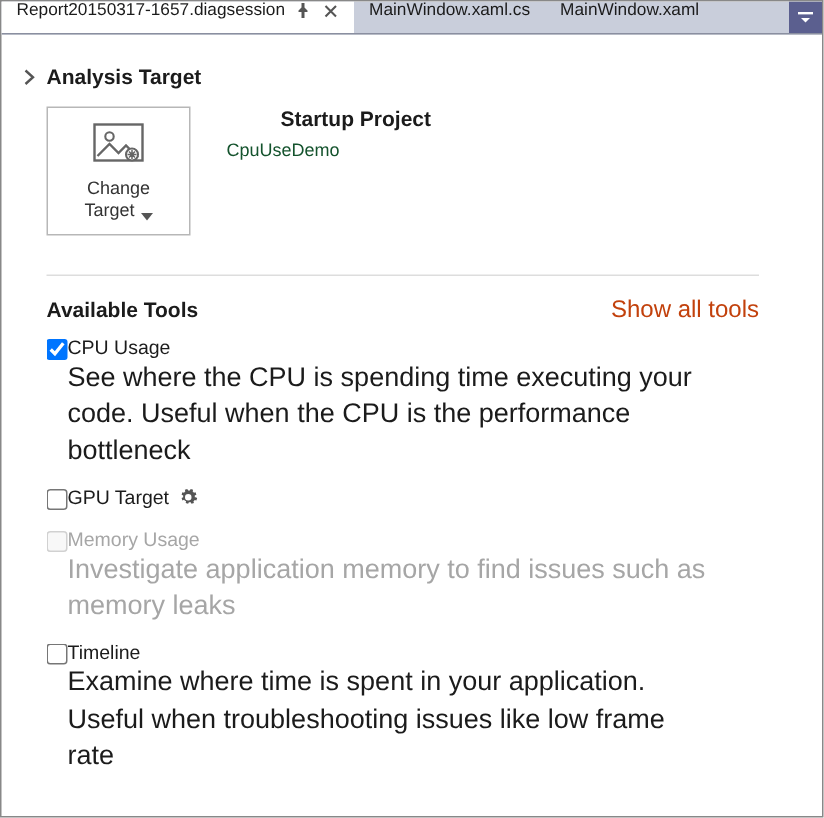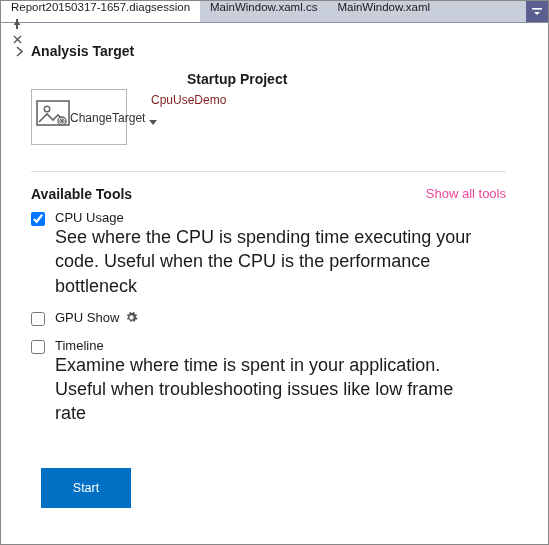--- a/index.html
+++ b/index.html
@@ -24,21 +24,20 @@
   }
   .tab {
     display: flex;
     align-items: flex-start;
     padding: 0 10px;
     font-size: 11.5px;
     color: #1b1b1b;
     cursor: pointer;
     gap: 6px;
     white-space: nowrap;
-    flex-direction: column;
   }
   .tab.active { background: #fff; }
   .tab .pin, .tab .close {
     width: 12px; height: 12px; display: flex; align-items: center; justify-content: center;
     color: #555;
   }
   .tabstrip .dropdown {
     margin-left: auto;
     width: 22px;
     background: #5b5f8f;
@@ -56,35 +55,34 @@
     font-size: 12px;
     cursor: pointer;
   }
   .main { flex: 1; padding-right: 6px; }
   .h1 { font-size: 14px; font-weight: 600; margin-bottom: 12px; }
   .targetrow { display: flex; gap: 24px; align-items: flex-start; }
   .target-btn {
     width: 96px;
     border: 1px solid #b7b7b7;
     padding: 10px 4px 8px;
-    display: flex; flex-direction: row; align-items: center;
+    display: flex; flex-direction: column; align-items: center;
     font-size: 12px;
     color: #333;
     cursor: pointer;
     line-height: 1.25;
-    margin-top: 18px;
   }
   .target-btn .icon { margin-bottom: 8px; color: #555; }
   .target-meta .title { font-size: 14px; font-weight: 600; margin-bottom: 6px; margin-left: 36px; }
-  .target-meta .sub { color: #7f1d1d; }
+  .target-meta .sub { color: #14532d; }
   .divider { border: none; border-top: 1px solid #ddd; margin: 26px 0 14px; }
   .tools-head { display: flex; justify-content: space-between; align-items: flex-start; margin-bottom: 8px; }
   .tools-head .h1 { margin-bottom: 0; }
-  .link { color: #ec4899; cursor: pointer; font-size: 13px; }
-  .tool { display: flex; gap: 10px; margin-bottom: 12px; }
+  .link { color: #c2410c; cursor: pointer; font-size: 16px; }
+  .tool { display: flex; margin-bottom: 12px; }
   .tool input[type=checkbox] { width: 14px; height: 14px; margin: 2px 0 0; cursor: pointer; }
   .tool.disabled { color: #a6a6a6; }
   .tool.disabled input { cursor: default; }
   .tool .tname { font-size: 13px; display: flex; align-items: center; gap: 6px; }
   .tool .tdesc { font-size: 18px; color: inherit; line-height: 1.35; max-width: 430px; }
   .gear { color: #555; display: inline-flex; }
   .footer { padding-left: 32px; margin-top: 30px;}
   .start-btn {
     background: #0070c5;
     color: #fff;
@@ -180,29 +178,38 @@
               <div class="tname">
                 <span>CPU Usage</span>
               </div>
               <div class="tdesc">See where the CPU is spending time executing your code. Useful when the CPU is the performance bottleneck</div>
             </div>
           </div>
           <div class="tool">
             <input type="checkbox" style="">
             <div>
               <div class="tname">
-                <span>GPU Show</span>
+                <span>GPU Target</span>
                 <span class="gear">
                   <svg width="13" height="13" viewBox="0 0 24 24">
                     <path fill="currentColor" d="M12 8a4 4 0 100 8 4 4 0 000-8zm9 4l2 1-1 3-2-.6a8 8 0 01-1.6 1.6l.6 2-3 1-1-2a8 8 0 01-2.2 0l-1 2-3-1 .6-2A8 8 0 016.8 15L4.8 16l-1-3 2-1a8 8 0 010-2.2l-2-1 1-3 2 .6A8 8 0 018.4 4.8L7.8 2.8l3-1 1 2a8 8 0 012.2 0l1-2 3 1-.6 2a8 8 0 011.6 1.6l2-.6 1 3-2 1a8 8 0 010 2.2z"></path>
                   </svg>
                 </span>
               </div>
             </div>
           </div>
+          <div class="tool disabled">
+            <input type="checkbox" disabled="" style="">
+            <div>
+              <div class="tname">
+                <span>Memory Usage</span>
+              </div>
+              <div class="tdesc">Investigate application memory to find issues such as memory leaks</div>
+            </div>
+          </div>
           <div class="tool">
             <input type="checkbox" style="">
             <div>
               <div class="tname">
                 <span>Timeline</span>
               </div>
               <div class="tdesc">Examine where time is spent in your application. Useful when troubleshooting issues like low frame rate</div>
             </div>
           </div>
         </div>

